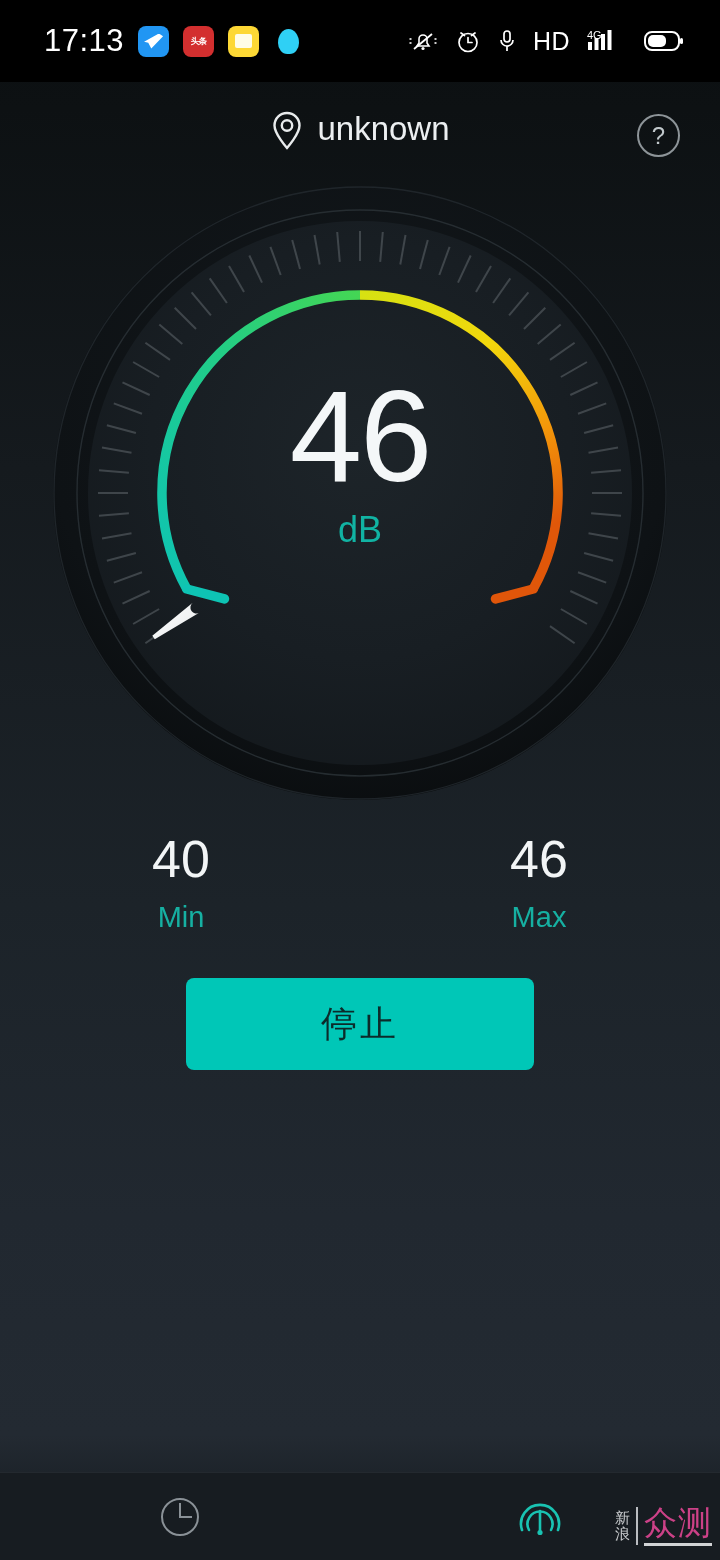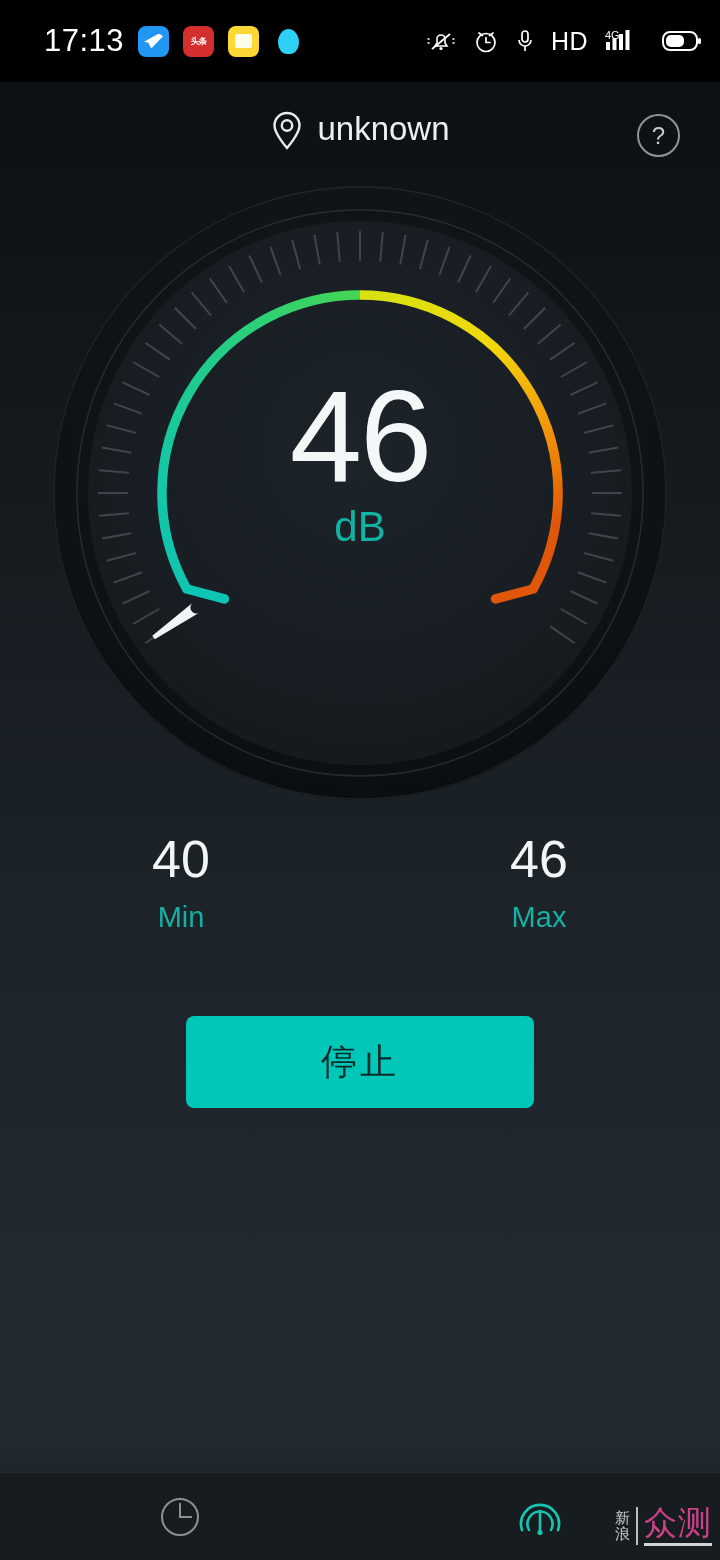--- a/index.html
+++ b/index.html
@@ -43,21 +43,21 @@
   .sb-app-3 { background:#fdd835; position:relative; }
   .sb-app-3::after{
     content:""; position:absolute; left:7px; top:8px; width:17px; height:14px;
     background:#fffde7; border-radius:2px;
   }
   .sb-app-4 { background:transparent; position:relative; }
   .sb-app-4::after{
     content:""; position:absolute; left:5px; top:3px; width:21px; height:25px;
     background:#2fd0f5; border-radius:50% 50% 44% 44%/56% 56% 44% 44%;
   }
-  #sb-right { margin-left:auto; display:flex; align-items:center; gap:17px; padding-right:18px; }
+  #sb-right { margin-left:auto; display:flex; align-items:center; gap:17px; padding-right:36px; }
   .sbi { display:block; }
   #sb-hd { color:#fff; font-size:25px; letter-spacing:.5px; }
   #sb-4g { position:relative; display:flex; align-items:flex-start; gap:2px; }
 
   
   #header {
     position:absolute; top:96px; left:0; width:720px; height:80px;
   }
   #loc-wrap {
     position:absolute; left:0; right:0; top:14px;
@@ -79,38 +79,38 @@
 
   #reading {
     position:absolute; left:0; right:0; top:188px;
     text-align:center; pointer-events:none;
   }
   #reading-value {
     color:#f4f7f8; font-size:130px; font-weight:300; line-height:1;
     letter-spacing:-2px; font-family:"Liberation Sans", sans-serif;
   }
   #reading-unit {
-    color:#11b3a3; font-size:42px; font-weight:400; margin-top:2px;
+    color:#11b3a3; font-size:36px; font-weight:400; margin-top:8px;
   }
 
   
   #minmax {
     position:absolute; top:832px; left:0; width:720px;
     display:flex; justify-content:space-between; padding:0 138px;
   }
   .mm-col { text-align:center; width:86px; }
   .mm-val { color:#f2f5f6; font-size:52px; font-weight:300; line-height:1.05; }
   .mm-lab { color:#16b0a2; font-size:29px; margin-top:14px; }
 
   
   #action-btn {
     position:absolute; left:186px; top:978px; width:348px; height:92px;
     background:#00c7b7; border-radius:8px; border:none;
     color:#0c2b2a; font-size:36px; font-family:"Liberation Sans", sans-serif;
-    cursor:pointer; letter-spacing:3px;margin-top:38px;
+    cursor:pointer; letter-spacing:3px;
   }
 
   
   #bottomnav {
     position:absolute; left:0; bottom:0; width:720px; height:88px;
     background:#171c21; border-top:1px solid #23292f;
     display:flex; align-items:center;
   }
   .navslot { width:360px; display:flex; justify-content:center; align-items:center; cursor:pointer; }
   #watermark {

